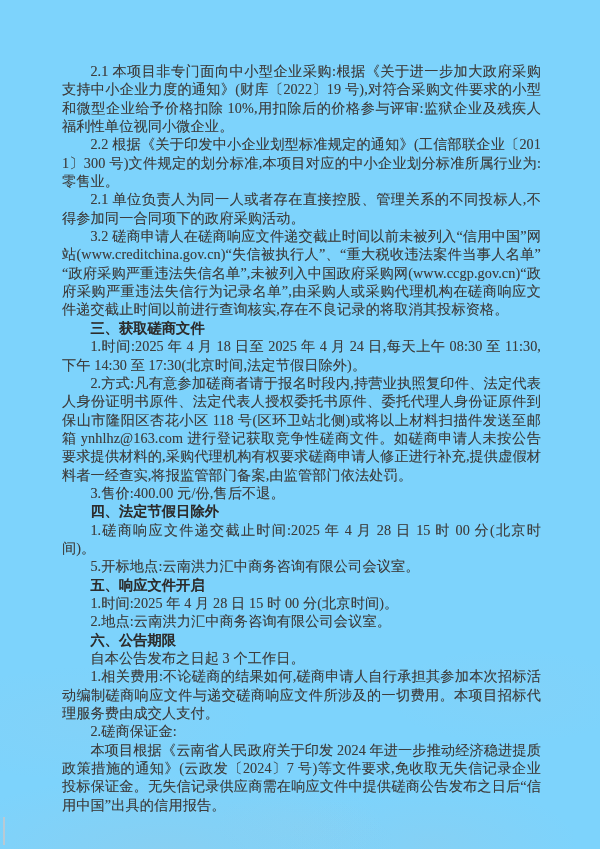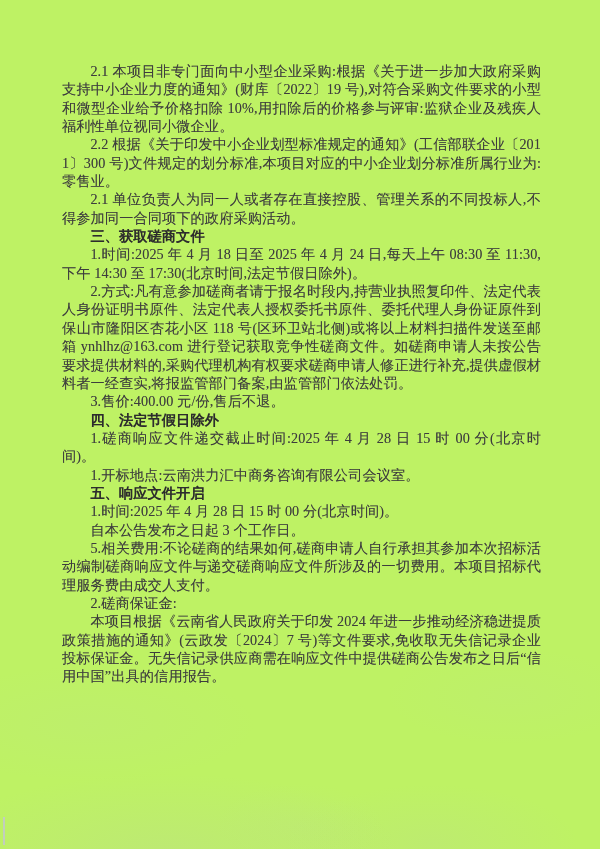--- a/index.html
+++ b/index.html
@@ -7,21 +7,21 @@
     padding: 0;
     width: 600px;
     height: 849px;
     background: #fdfdfd;
     overflow: hidden;
   }
   .page {
     position: relative;
     width: 600px;
     height: 849px;
-    background: #bef264;
+    background: #7dd3fc;
     overflow: hidden;
     font-family: "Liberation Serif", "DejaVu Serif", serif;
   }
   
   .scan-noise {
     position: absolute;
     left: 0; right: 0; bottom: 0;
     height: 120px;
     background:
       radial-gradient(55% 90% at 28% 100%, rgba(185,190,193,0.16), transparent 70%),
@@ -77,29 +77,32 @@
 <div class="page">
 
   <div class="scan-noise-mid"></div>
   <div class="scan-noise"></div>
   <div class="scan-artifact-line"></div>
 
   <div class="content">
     <p class="p">2.1 本项目非专门面向中小型企业采购:根据《关于进一步加大政府采购支持中小企业力度的通知》(财库〔2022〕19 号),对符合采购文件要求的小型和微型企业给予价格扣除 10%,用扣除后的价格参与评审:监狱企业及残疾人福利性单位视同小微企业。</p>
     <p class="p">2.2 根据《关于印发中小企业划型标准规定的通知》(工信部联企业〔2011〕300 号)文件规定的划分标准,本项目对应的中小企业划分标准所属行业为:零售业。</p>
     <p class="p">2.1 单位负责人为同一人或者存在直接控股、管理关系的不同投标人,不得参加同一合同项下的政府采购活动。</p>
+    <p class="p">3.2 磋商申请人在磋商响应文件递交截止时间以前未被列入“信用中国”网站(www.creditchina.gov.cn)“失信被执行人”、“重大税收违法案件当事人名单”　“政府采购严重违法失信名单”,未被列入中国政府采购网(www.ccgp.gov.cn)“政府采购严重违法失信行为记录名单”,由采购人或采购代理机构在磋商响应文件递交截止时间以前进行查询核实,存在不良记录的将取消其投标资格。</p>
     <p class="h">三、获取磋商文件</p>
     <p class="p">1.时间:2025 年 4 月 18 日至 2025 年 4 月 24 日,每天上午 08:30 至 11:30,下午 14:30 至 17:30(北京时间,法定节假日除外)。</p>
     <p class="p">2.方式:凡有意参加磋商者请于报名时段内,持营业执照复印件、法定代表人身份证明书原件、法定代表人授权委托书原件、委托代理人身份证原件到保山市隆阳区杏花小区 118 号(区环卫站北侧)或将以上材料扫描件发送至邮箱 ynhlhz@163.com 进行登记获取竞争性磋商文件。如磋商申请人未按公告要求提供材料的,采购代理机构有权要求磋商申请人修正进行补充,提供虚假材料者一经查实,将报监管部门备案,由监管部门依法处罚。</p>
     <p class="p">3.售价:400.00 元/份,售后不退。</p>
     <p class="h">四、法定节假日除外</p>
     <p class="p">1.磋商响应文件递交截止时间:2025 年 4 月 28 日 15 时 00 分(北京时间)。</p>
-    <p class="p">1.开标地点:云南洪力汇中商务咨询有限公司会议室。</p>
+    <p class="p">5.开标地点:云南洪力汇中商务咨询有限公司会议室。</p>
     <p class="h">五、响应文件开启</p>
     <p class="p">1.时间:2025 年 4 月 28 日 15 时 00 分(北京时间)。</p>
+    <p class="p">2.地点:云南洪力汇中商务咨询有限公司会议室。</p>
+    <p class="h">六、公告期限</p>
     <p class="p">自本公告发布之日起 3 个工作日。</p>
-    <p class="p">5.相关费用:不论磋商的结果如何,磋商申请人自行承担其参加本次招标活动编制磋商响应文件与递交磋商响应文件所涉及的一切费用。本项目招标代理服务费由成交人支付。</p>
+    <p class="p">1.相关费用:不论磋商的结果如何,磋商申请人自行承担其参加本次招标活动编制磋商响应文件与递交磋商响应文件所涉及的一切费用。本项目招标代理服务费由成交人支付。</p>
     <p class="p">2.磋商保证金:</p>
     <p class="p">本项目根据《云南省人民政府关于印发 2024 年进一步推动经济稳进提质政策措施的通知》(云政发〔2024〕7 号)等文件要求,免收取无失信记录企业投标保证金。无失信记录供应商需在响应文件中提供磋商公告发布之日后“信用中国”出具的信用报告。</p>
 
   </div>
 
 </div>
 
 </body></html>

